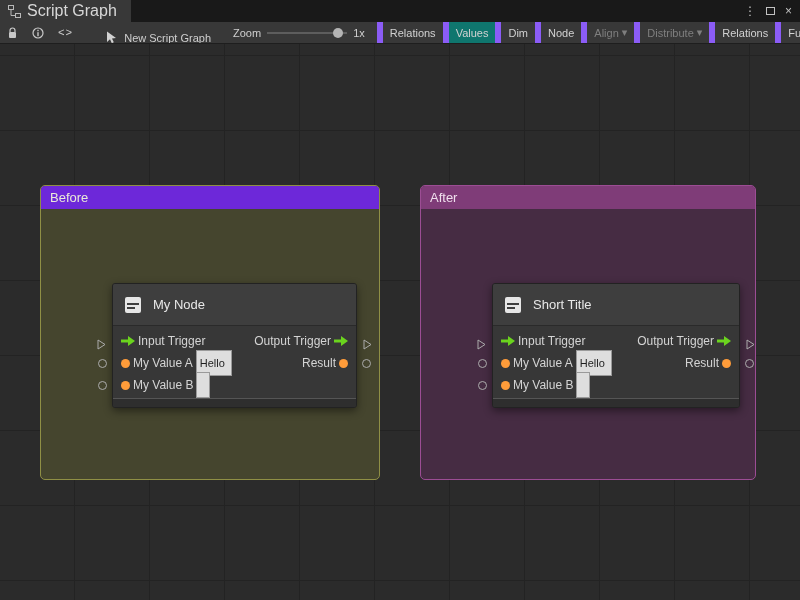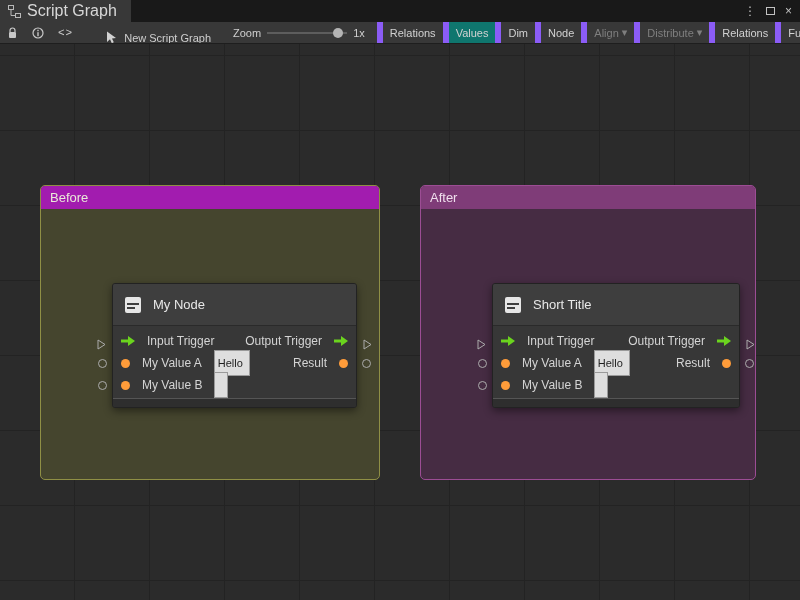--- a/index.html
+++ b/index.html
@@ -43,36 +43,36 @@
       linear-gradient(to right, #232323 1px, transparent 1px),
       linear-gradient(to bottom, #232323 1px, transparent 1px);
     background-size:75px 75px; background-position:-1px 11px; }
 
   
   .group { position:absolute; border-radius:5px; border:1px solid; }
   .group-header { height:23px; display:flex; align-items:center; padding:0 9px;
     font-size:13px; border-radius:4px 4px 0 0; }
   .group.before { left:40px; top:141px; width:340px; height:295px;
     background:#45452e; border-color:#8f8f45; }
-  .group.before .group-header { background:#a21caf; color:#e9e9d8; }
+  .group.before .group-header { background:#6d28d9; color:#e9e9d8; }
   .group.after { left:420px; top:141px; width:336px; height:295px;
     background:#462c43; border-color:#9c4d94; }
   .group.after .group-header { background:#7f3c78; color:#efdfec; }
 
   
   .node { position:absolute; background:#383838; border:1px solid #222;
     border-radius:3px; box-shadow:0 3px 8px rgba(0,0,0,.45);margin-left:24px; }
   .node.n-before { left:88px; top:239px; width:245px; }
   .node.n-after  { left:468px; top:239px; width:248px; }
   .node-header { height:42px; background:#3e3e3e; display:flex; align-items:center;
     gap:10px; padding:0 10px; border-bottom:1px solid #2a2a2a; font-size:13px;
     color:#e8e8e8; border-radius:2px 2px 0 0; }
   .node-body { padding:4px 0 2px; background:#373737; }
   .node-row { height:22px; display:flex; align-items:center; padding:0 8px;
-    font-size:12px; color:#d4d4d4; gap:12px; }
+    font-size:12px; color:#d4d4d4; gap:3px; }
   .spacer { flex:1; }
   .dot { width:9px; height:9px; border-radius:50%; background:#ff9c3a; flex:none; }
   .field { height:15px; background:#dedede; border:1px solid #9a9a9a; color:#1e1e1e;
     font-size:11px; padding:12px 3px; width:36px; font-family:"Liberation Sans",sans-serif; }
   .field.small { width:14px; }
   .node-footer { height:9px; background:#2e2e2e; border-top:1px solid #555;
     border-radius:0 0 2px 2px; }
 
   
   .oport { position:absolute; }

